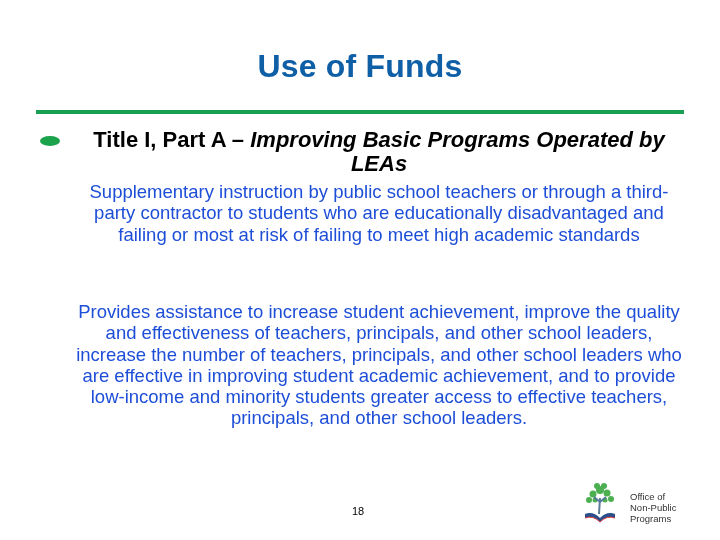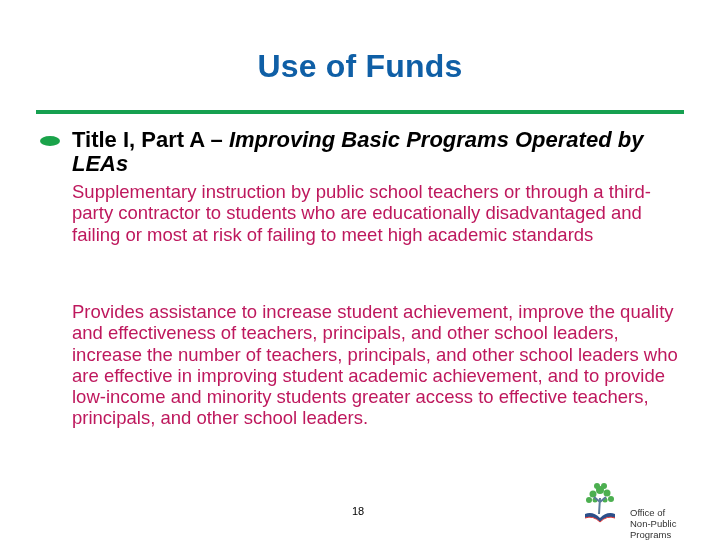--- a/index.html
+++ b/index.html
@@ -7,40 +7,40 @@
       width:720px; height:540px; background:#ffffff; position:relative; overflow:hidden;
       font-family: "Liberation Sans", "DejaVu Sans", sans-serif; color:#000;
     }
     .title {
       position:absolute; left:0; top:48px; width:720px; text-align:center;
       font-size:32px; font-weight:bold; color:#0f5fa6; letter-spacing:0.2px;
     }
     .rule {
       position:absolute; left:36px; top:110px; width:648px; height:4px; background:#16a050;
     }
-    .bullet-block { position:absolute; left:36px; width:650px; }
+    .bullet-block { position:absolute; left:36px; width:650px;text-align:center; }
     .b1 { top:128px; }
     .b2 { top:296px; }
     .heading {
       position:relative; padding-left:36px; font-size:22px; font-weight:bold; line-height:24px;
     }
     .heading .dot {
       position:absolute; left:4px; top:8px; width:20px; height:10px; border-radius:50%;
       background:#1aa34a;
     }
     .heading em { font-style:italic; }
     .desc {
-      padding-left:36px; font-size:18.5px; line-height:21.3px; margin-top:5px; color:#be185d;
+      padding-left:36px; font-size:18.5px; line-height:21.3px; margin-top:5px; color:#1d4ed8;
     }
     .page-num {
       position:absolute; left:352px; top:505px; font-size:11px; color:#000;
     }
     .logo { position:absolute; left:575px; top:478px; width:120px; height:50px; }
     .logo-text {
-      position:absolute; left:630px; top:491px; font-size:9.5px; line-height:11px; color:#333;margin-top:16px;
+      position:absolute; left:630px; top:491px; font-size:9.5px; line-height:11px; color:#333;
     }
   </style>
 </head>
 <body>
 
 <div class="title">Use of Funds</div>
 <div class="rule"></div>
 
 <div class="bullet-block b1">
   <div class="heading">

